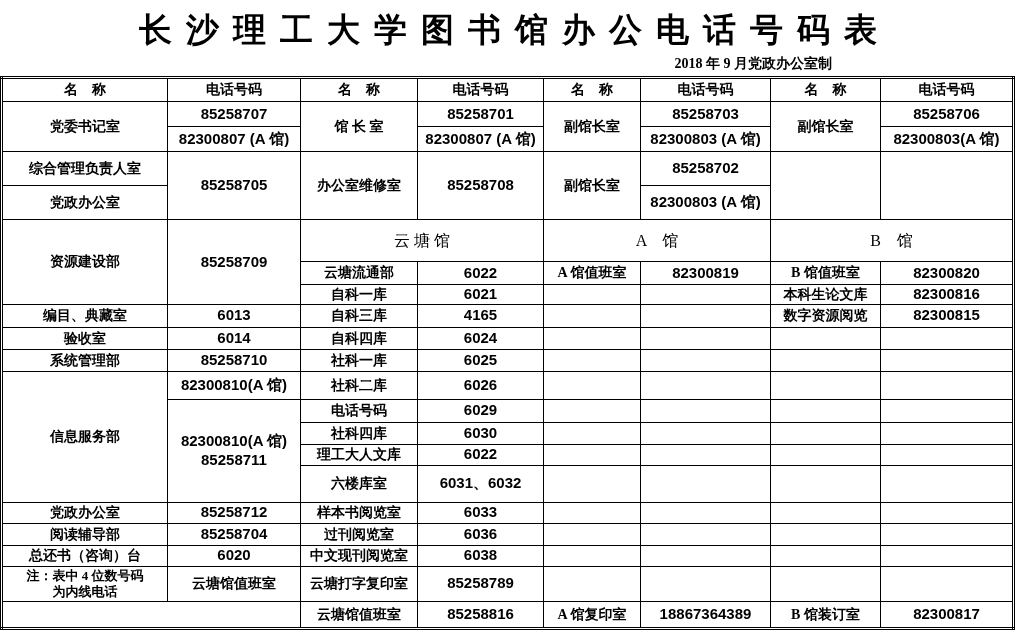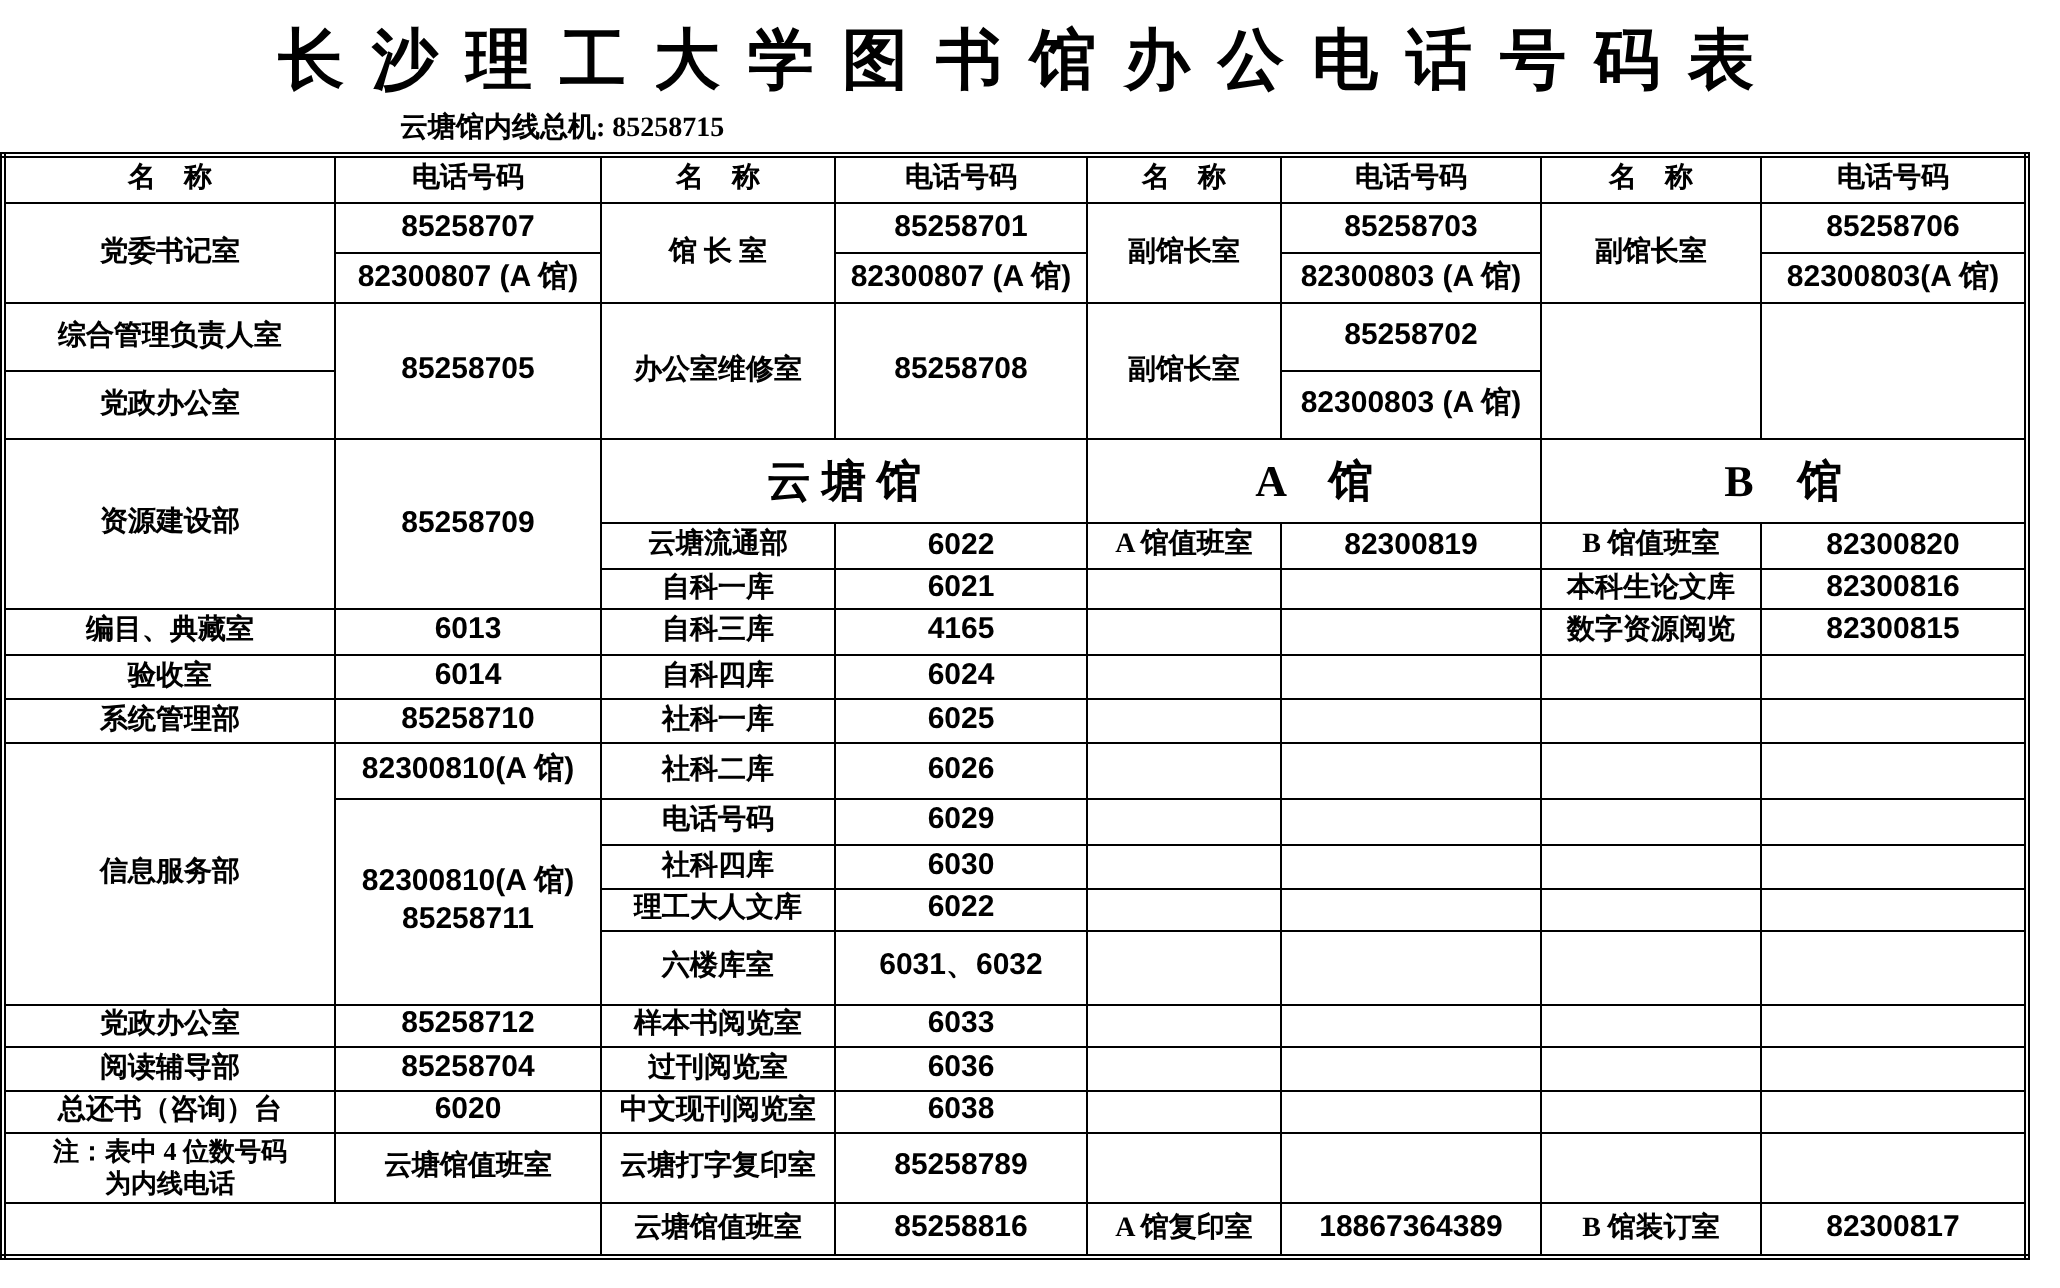--- a/index.html
+++ b/index.html
@@ -34,31 +34,31 @@
     text-align:center;
     vertical-align:middle;
     padding:0 2px;
     overflow:hidden;
     white-space:pre-line;
     line-height:1.25;
   }
   .hdr{font-weight:bold;font-size:14px;font-family:"Liberation Serif",serif;}
   .name{font-weight:bold;font-size:14px;font-family:"Liberation Serif",serif;}
   .phone{font-weight:bold;font-size:15px;font-family:"Liberation Sans",sans-serif;}
-  .group{font-weight:bold;font-size:22px;font-family:"Liberation Serif",serif;}
+  .group{font-weight:normal;font-size:16px;font-family:"Liberation Serif",serif;}
   .note{font-weight:bold;font-size:13px;font-family:"Liberation Serif",serif;}
   .empty{}
 </style>
 </head>
 <body>
 
 <div class="page-title">长沙理工大学图书馆办公电话号码表</div>
 
 <div class="subtitles">
-  <span class="sub-left">云塘馆内线总机: 85258715</span>
+  <span class="sub-right">2018 年 9 月党政办公室制</span>
 </div>
 
 <table class="phone-table">
   <colgroup>
     <col style="width:166px">
       <col style="width:133px">
     <col style="width:117px">
       <col style="width:126px">
     <col style="width:97px">
       <col style="width:130px">

